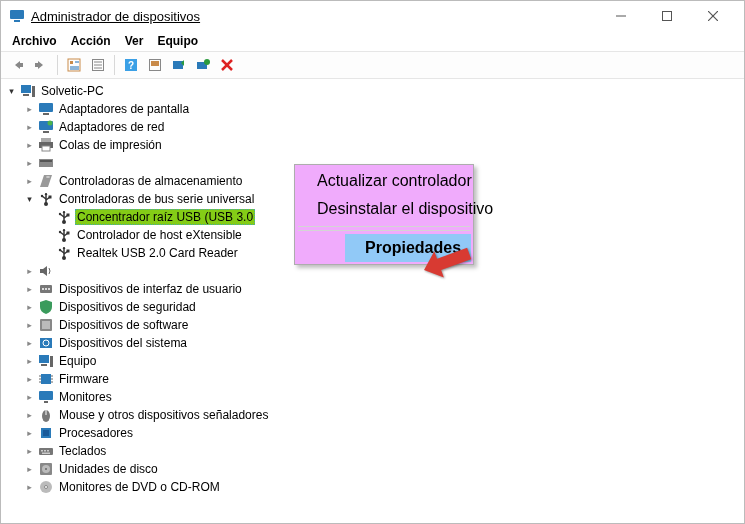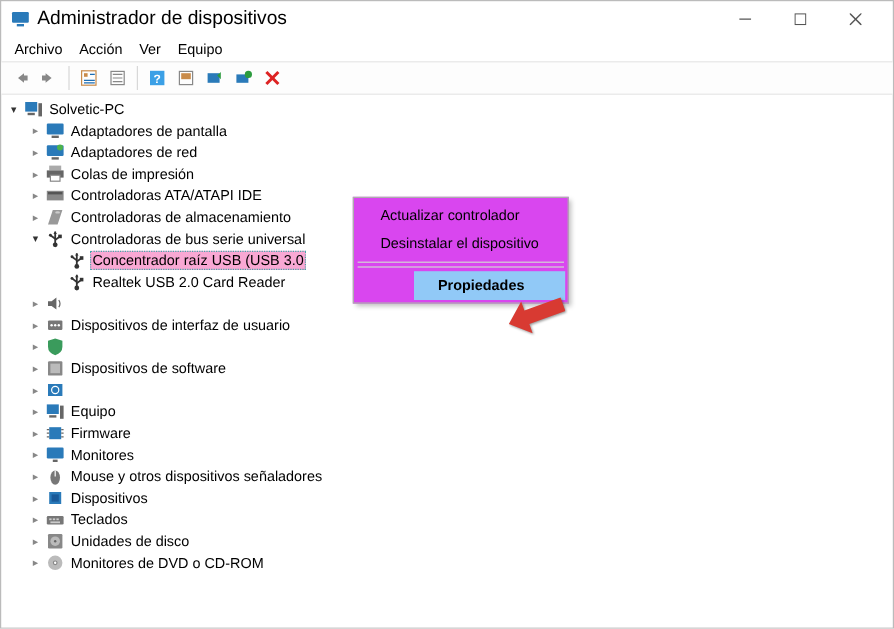--- a/index.html
+++ b/index.html
@@ -2,47 +2,47 @@
 <html><head>
 <meta charset="utf-8">
 <style>
   * { box-sizing: border-box; font-family: "Segoe UI", Tahoma, sans-serif; }
   body { margin: 0; background: #fff; font-size: 12px; color: #000; user-select: none; }
   .window { width: 745px; height: 524px; background: #fff; border: 1px solid #bbb; position: relative; overflow: hidden; }
 
   
   .titlebar { height: 30px; display: flex; align-items: center; padding: 0 8px; }
   .titlebar-icon { width: 16px; height: 16px; margin-right: 6px; }
-  .titlebar-title { flex: 1; font-size: 16px; }
+  .titlebar-title { flex: 1; font-size: 13px; text-decoration: underline; }
   .win-controls { display: flex; }
   .win-btn { width: 46px; height: 30px; display: flex; align-items: center; justify-content: center; color: #555; }
 
   
   .menubar { height: 20px; display: flex; align-items: center; padding: 0 4px; border-bottom: 1px solid transparent; }
-  .menu-item { padding: 2px 7px; cursor: default; }
+  .menu-item { padding: 2px 7px; cursor: default; font-weight: bold; }
 
   
   .toolbar { height: 28px; border-top: 1px solid #e6e6e6; border-bottom: 1px solid #e6e6e6; background: #fdfdfd; display: flex; align-items: center; padding: 0 4px; gap: 0; }
   .tb-btn { width: 24px; height: 24px; display: flex; align-items: center; justify-content: center; cursor: default; }
   .tb-sep { width: 1px; height: 20px; background: #d8d8d8; margin: 0 4px; }
 
   
   .tree-area { position: absolute; top: 79px; left: 0; right: 0; bottom: 0; overflow: auto; padding: 2px 4px; }
   .tree { list-style: none; margin: 0; padding: 0; }
   .tree ul { list-style: none; margin: 0; padding: 0 0 0 18px; }
   .node { display: flex; align-items: center; height: 18px; white-space: nowrap; }
   .twisty { width: 13px; height: 13px; margin-right: 2px; display: flex; align-items: center; justify-content: center; color: #888; font-size: 9px; line-height: 1; cursor: default; }
   .twisty.open { color: #333; }
   .twisty.none { visibility: hidden; }
   .node-icon { width: 16px; height: 16px; margin-right: 3px; display: flex; align-items: center; justify-content: center; }
   .node-label { padding: 0 2px; }
-  .node.selected .node-label { background: #f9a8d4; border: 1px dotted #4aa; padding: 0 1px; }
-
-  
-  .context-menu { position: absolute; background: #d946ef; border: 1px solid #adadad; box-shadow: 3px 3px 4px rgba(0,0,0,.25); padding: 2px; font-size: 12px; z-index: 50; }
+  .node.selected .node-label { background: #84cc16; border: 1px dotted #4aa; padding: 0 1px; }
+
+  
+  .context-menu { position: absolute; background: #f0abfc; border: 1px solid #adadad; box-shadow: 3px 3px 4px rgba(0,0,0,.25); padding: 2px; font-size: 16px; z-index: 50; }
   .cm-item { padding: 5px 30px 5px 20px; cursor: default; white-space: nowrap; }
   .cm-item.highlight { background: #91c9f7; font-weight: bold; margin-left: 48px; }
   .cm-sep { height: 1px; background: #d4d4d4; margin: 3px 1px; }
 
   
   .arrow { position: absolute; z-index: 60; filter: drop-shadow(1px 1px 1px rgba(0,0,0,.4)); }
 </style>
 </head>
 <body>
 
@@ -200,21 +200,20 @@
             </li>
             <li>
               <div class="node">
     <span class="twisty">▸</span>
     <span class="node-icon">
                   <svg width="16" height="16" viewBox="0 0 16 16">
                     <rect x="1" y="4" width="14" height="8" fill="#888"></rect>
                     <rect x="2" y="5" width="12" height="2" fill="#555"></rect>
                   </svg>
                 </span>
-    <span class="node-label">Controladoras ATA/ATAPI IDE</span>
   </div>
             </li>
             <li>
               <div class="node">
     <span class="twisty">▸</span>
     <span class="node-icon">
                   <svg width="16" height="16" viewBox="0 0 16 16">
                     <path d="M6 2 L14 2 L10 14 L2 14 Z" fill="#999"></path>
                     <ellipse cx="10" cy="4" rx="2" ry="1" fill="#ccc"></ellipse>
                   </svg>
@@ -263,20 +262,37 @@
                       <svg width="16" height="16" viewBox="0 0 16 16">
                         <circle cx="8" cy="13" r="2" fill="#333"></circle>
                         <line x1="8" y1="13" x2="8" y2="2" stroke="#333" stroke-width="1.5"></line>
                         <line x1="8" y1="8" x2="4" y2="5" stroke="#333" stroke-width="1.5"></line>
                         <line x1="8" y1="9" x2="12" y2="6" stroke="#333" stroke-width="1.5"></line>
                         <circle cx="4" cy="5" r="1.2" fill="#333"></circle>
                         <rect x="10.5" y="4.5" width="3" height="3" fill="#333"></rect>
                         <path d="M8 2 L6.5 4 L9.5 4 Z" fill="#333"></path>
                       </svg>
                     </span>
+        <span class="node-label">Controlador de host eXtensible</span>
+      </div>
+                </li>
+                <li>
+                  <div class="node ">
+        <span class="twisty none">▸</span>
+        <span class="node-icon">
+                      <svg width="16" height="16" viewBox="0 0 16 16">
+                        <circle cx="8" cy="13" r="2" fill="#333"></circle>
+                        <line x1="8" y1="13" x2="8" y2="2" stroke="#333" stroke-width="1.5"></line>
+                        <line x1="8" y1="8" x2="4" y2="5" stroke="#333" stroke-width="1.5"></line>
+                        <line x1="8" y1="9" x2="12" y2="6" stroke="#333" stroke-width="1.5"></line>
+                        <circle cx="4" cy="5" r="1.2" fill="#333"></circle>
+                        <rect x="10.5" y="4.5" width="3" height="3" fill="#333"></rect>
+                        <path d="M8 2 L6.5 4 L9.5 4 Z" fill="#333"></path>
+                      </svg>
+                    </span>
         <span class="node-label">Realtek USB 2.0 Card Reader</span>
       </div>
                 </li>
               </ul>
             </li>
             <li>
               <div class="node">
     <span class="twisty">▸</span>
     <span class="node-icon">
                   <svg width="16" height="16" viewBox="0 0 16 16">
@@ -301,20 +317,21 @@
   </div>
             </li>
             <li>
               <div class="node">
     <span class="twisty">▸</span>
     <span class="node-icon">
                   <svg width="16" height="16" viewBox="0 0 16 16">
                     <path d="M8 1 L14 3 L14 8 Q14 13 8 15 Q2 13 2 8 L2 3 Z" fill="#3a9b5c"></path>
                   </svg>
                 </span>
+    <span class="node-label">Dispositivos de seguridad</span>
   </div>
             </li>
             <li>
               <div class="node">
     <span class="twisty">▸</span>
     <span class="node-icon">
                   <svg width="16" height="16" viewBox="0 0 16 16">
                     <rect x="2" y="2" width="12" height="12" rx="1" fill="#888"></rect>
                     <rect x="4" y="4" width="8" height="8" fill="#bbb"></rect>
                   </svg>
@@ -324,20 +341,21 @@
             </li>
             <li>
               <div class="node">
     <span class="twisty">▸</span>
     <span class="node-icon">
                   <svg width="16" height="16" viewBox="0 0 16 16">
                     <rect x="2" y="3" width="12" height="10" fill="#2a7ab9"></rect>
                     <circle cx="8" cy="8" r="3" fill="none" stroke="#fff"></circle>
                   </svg>
                 </span>
+    <span class="node-label">Dispositivos del sistema</span>
   </div>
             </li>
             <li>
               <div class="node">
     <span class="twisty">▸</span>
     <span class="node-icon">
                   <svg width="16" height="16" viewBox="0 0 16 16">
                     <rect x="1" y="2" width="10" height="8" fill="#2a7ab9"></rect>
                     <rect x="12" y="3" width="3" height="11" fill="#666"></rect>
                     <rect x="3" y="11" width="6" height="2" fill="#666"></rect>
@@ -389,21 +407,21 @@
             </li>
             <li>
               <div class="node">
     <span class="twisty">▸</span>
     <span class="node-icon">
                   <svg width="16" height="16" viewBox="0 0 16 16">
                     <rect x="3" y="3" width="10" height="10" fill="#2a7ab9"></rect>
                     <rect x="5" y="5" width="6" height="6" fill="#1a5a99"></rect>
                   </svg>
                 </span>
-    <span class="node-label">Dispositivos</span>
+    <span class="node-label">Procesadores</span>
   </div>
             </li>
             <li>
               <div class="node">
     <span class="twisty">▸</span>
     <span class="node-icon">
                   <svg width="16" height="16" viewBox="0 0 16 16">
                     <rect x="1" y="5" width="14" height="7" rx="1" fill="#777"></rect>
                     <rect x="3" y="7" width="2" height="1.5" fill="#ccc"></rect>
                     <rect x="6" y="7" width="2" height="1.5" fill="#ccc"></rect>

